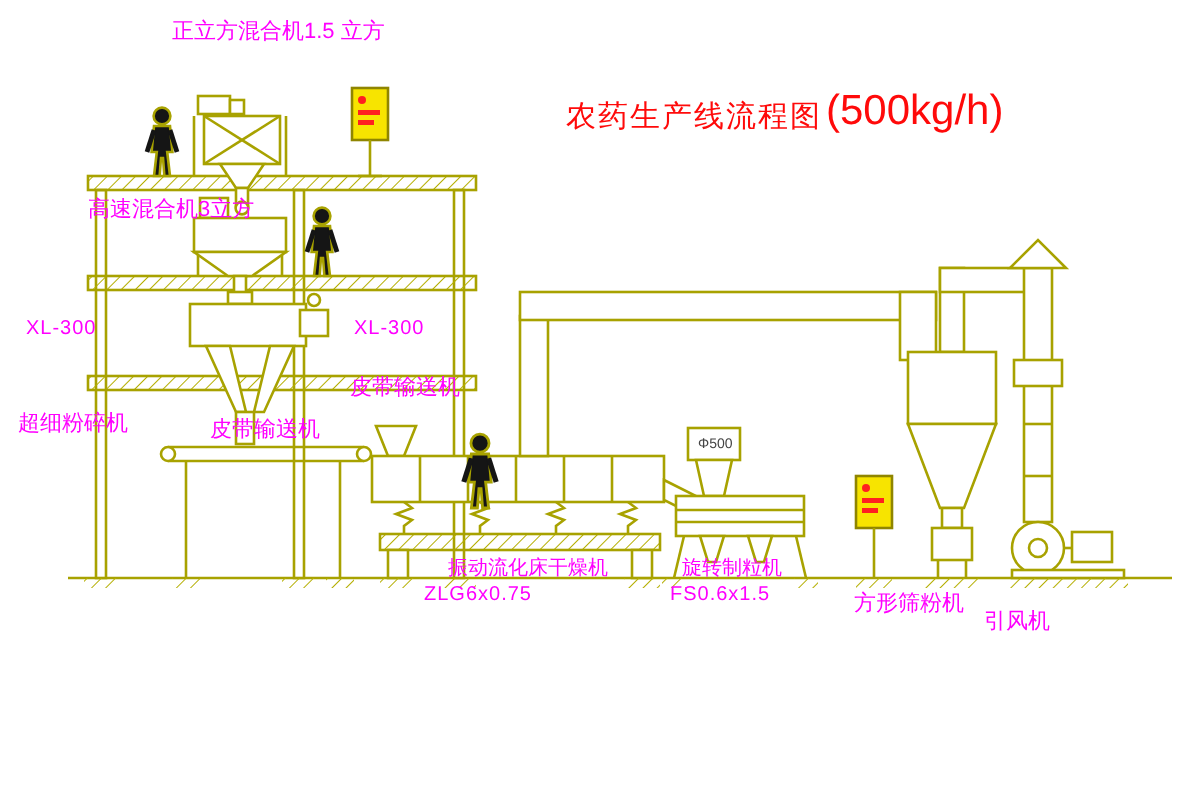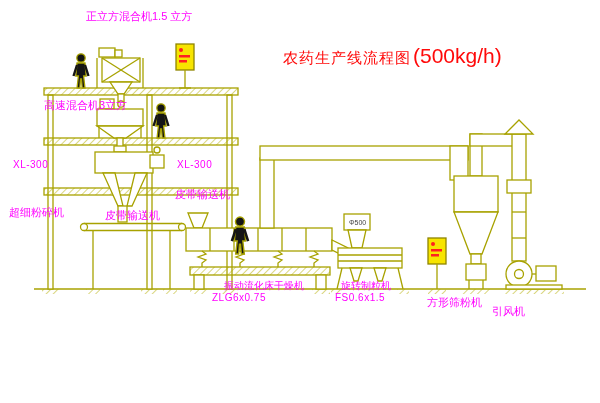--- a/index.html
+++ b/index.html
@@ -1,21 +1,21 @@
 <!DOCTYPE html>
 <html><head>
 <meta charset="utf-8">
 <style>
   html,body{margin:0;padding:0;background:#fff;}
   .canvas{position:relative;width:600px;height:403px;background:#ffffff;overflow:hidden;
           font-family:"Liberation Sans",sans-serif;}
   .canvas svg{position:absolute;left:0;top:0;}
   .lbl{position:absolute;color:#ff00ff;line-height:1;white-space:nowrap;}
   .s9{font-size:11px;}
-  .s10{font-size:10px;}
+  .s10{font-size:10px;font-family:Liberation Mono, monospace;}
   .s13{font-size:10px;letter-spacing:.5px;}
   .s7{font-size:7px;color:#444444;}
   .title{position:absolute;color:#ff0a0a;display:flex;align-items:flex-end;white-space:nowrap;}
   .t-name{font-size:15px;letter-spacing:1px;}
   .t-cap{font-size:21px;margin-left:2px;}
 </style>
 </head>
 <body>
 
 <div class="canvas">

